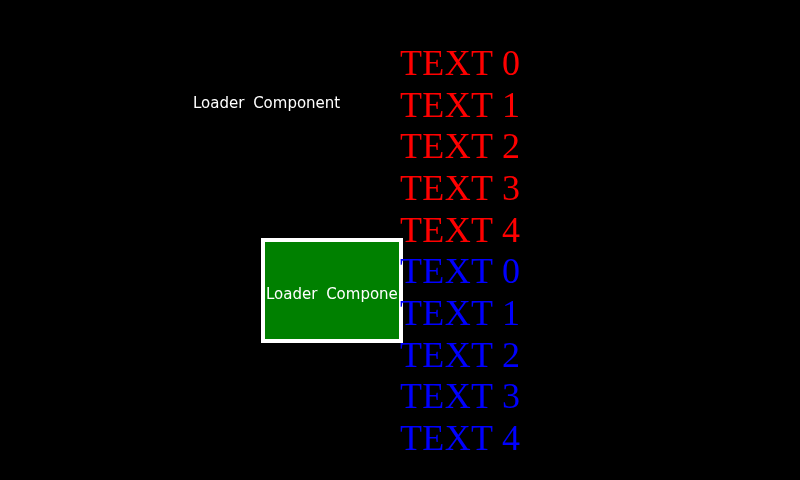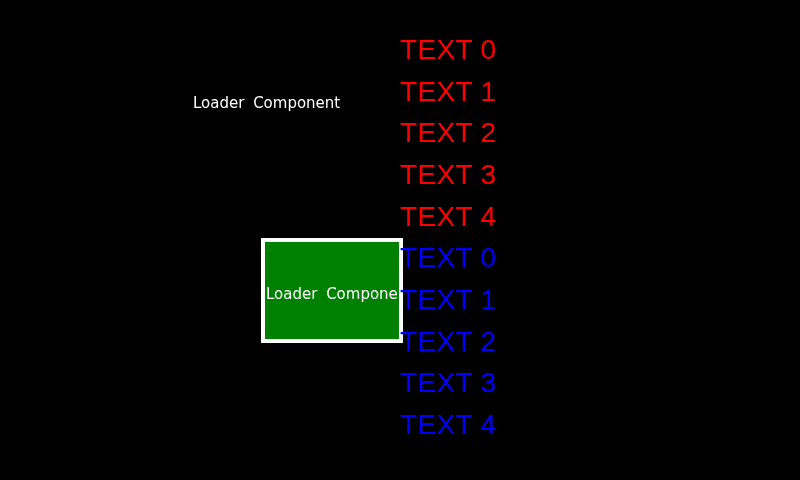--- a/index.html
+++ b/index.html
@@ -48,23 +48,23 @@
     font-size: 15px;
     line-height: 18px;
     word-spacing: 4px;
     white-space: nowrap;
   }
 
   
   .text-column {
     position: absolute;
     left: 400px;
-    top: 29px;
-    font-family: Liberation Sans, sans-serif;
-    font-size: 28px;
+    top: 43px;
+    font-family: Liberation Serif, serif;
+    font-size: 36px;
     letter-spacing: 0.35px;
   }
   .text-row {
     height: 41.66px;
     line-height: 41.66px;
     white-space: pre;
   }
 </style>
 </head>
 <body>

